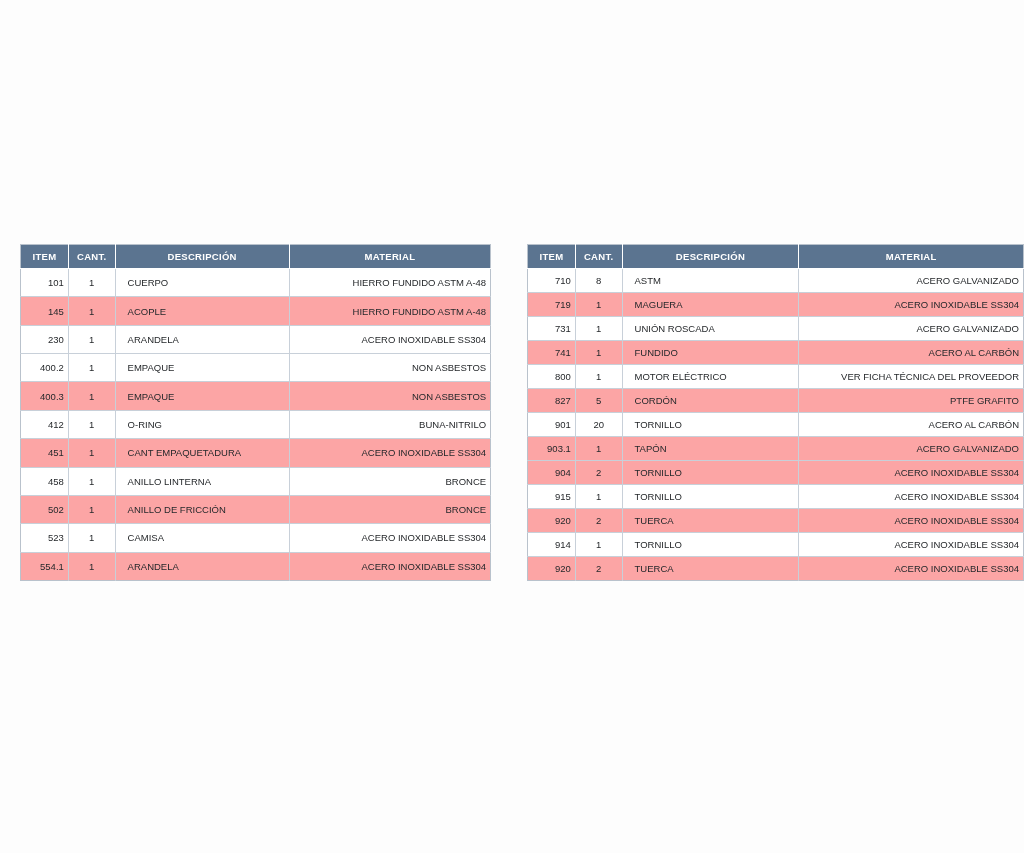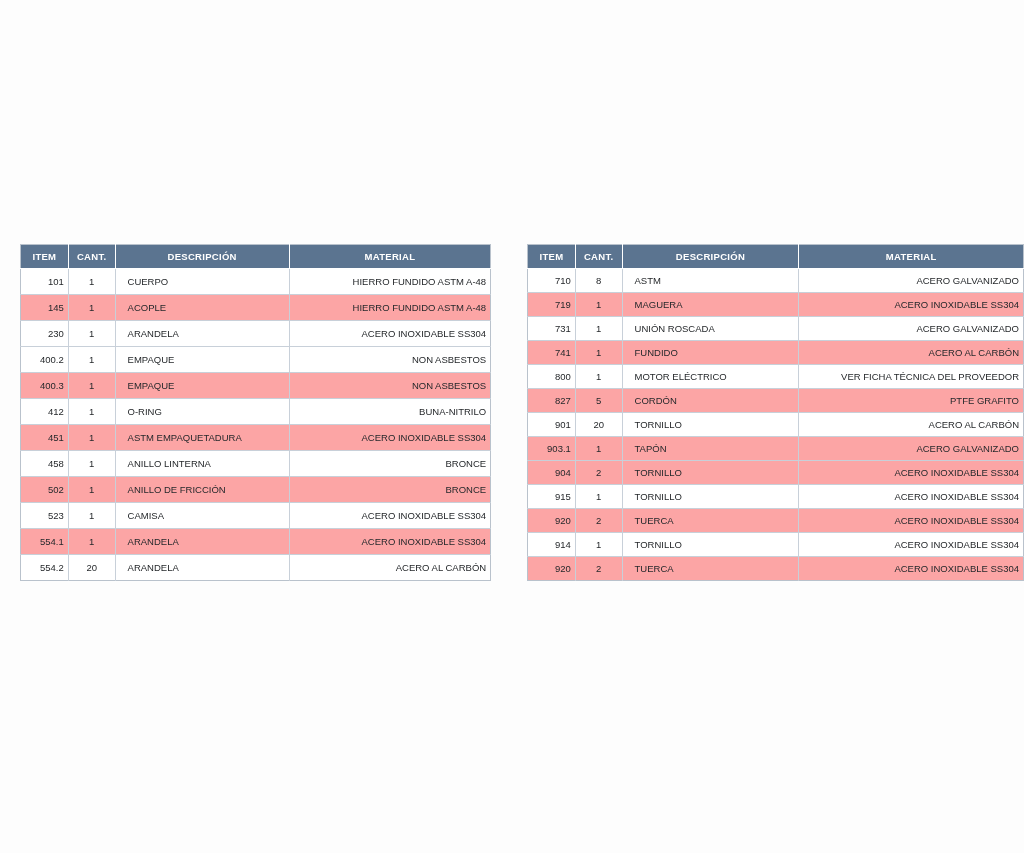--- a/index.html
+++ b/index.html
@@ -139,21 +139,21 @@
         </tr>
         <tr class="odd">
           <td class="c-item">412</td>
           <td class="c-cant">1</td>
           <td class="c-desc">O-RING</td>
           <td class="c-mat">BUNA-NITRILO</td>
         </tr>
         <tr class="even">
           <td class="c-item">451</td>
           <td class="c-cant">1</td>
-          <td class="c-desc">ASTM EMPAQUETADURA</td>
+          <td class="c-desc">CANT EMPAQUETADURA</td>
           <td class="c-mat">ACERO INOXIDABLE SS304</td>
         </tr>
         <tr class="odd">
           <td class="c-item">458</td>
           <td class="c-cant">1</td>
           <td class="c-desc">ANILLO LINTERNA</td>
           <td class="c-mat">BRONCE</td>
         </tr>
         <tr class="even">
           <td class="c-item">502</td>
@@ -165,26 +165,20 @@
           <td class="c-item">523</td>
           <td class="c-cant">1</td>
           <td class="c-desc">CAMISA</td>
           <td class="c-mat">ACERO INOXIDABLE SS304</td>
         </tr>
         <tr class="even">
           <td class="c-item">554.1</td>
           <td class="c-cant">1</td>
           <td class="c-desc">ARANDELA</td>
           <td class="c-mat">ACERO INOXIDABLE SS304</td>
-        </tr>
-        <tr class="odd">
-          <td class="c-item">554.2</td>
-          <td class="c-cant">20</td>
-          <td class="c-desc">ARANDELA</td>
-          <td class="c-mat">ACERO AL CARBÓN</td>
         </tr>
       </tbody>
     </table>
 
     <table class="parts t-right">
       <thead>
         <tr>
           <th class="c-item">ITEM</th>
           <th class="c-cant">CANT.</th>
           <th class="c-desc">DESCRIPCIÓN</th>

